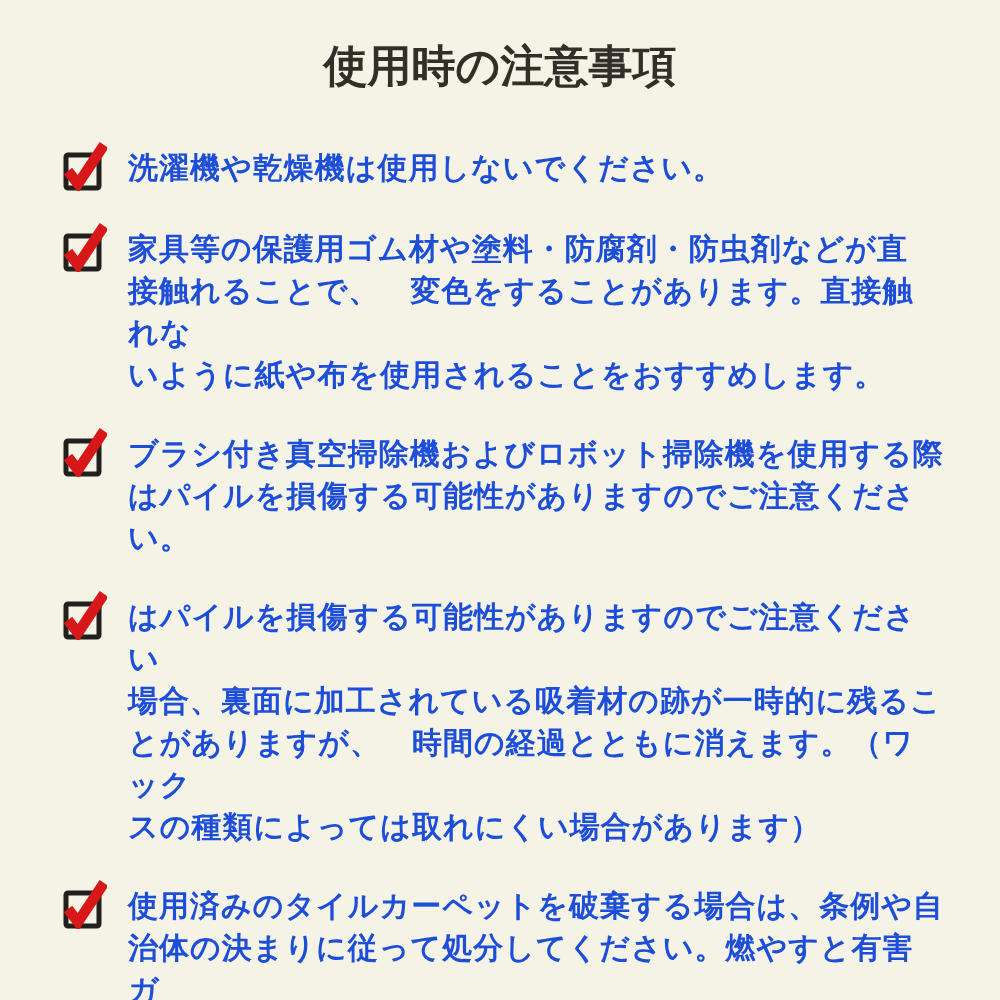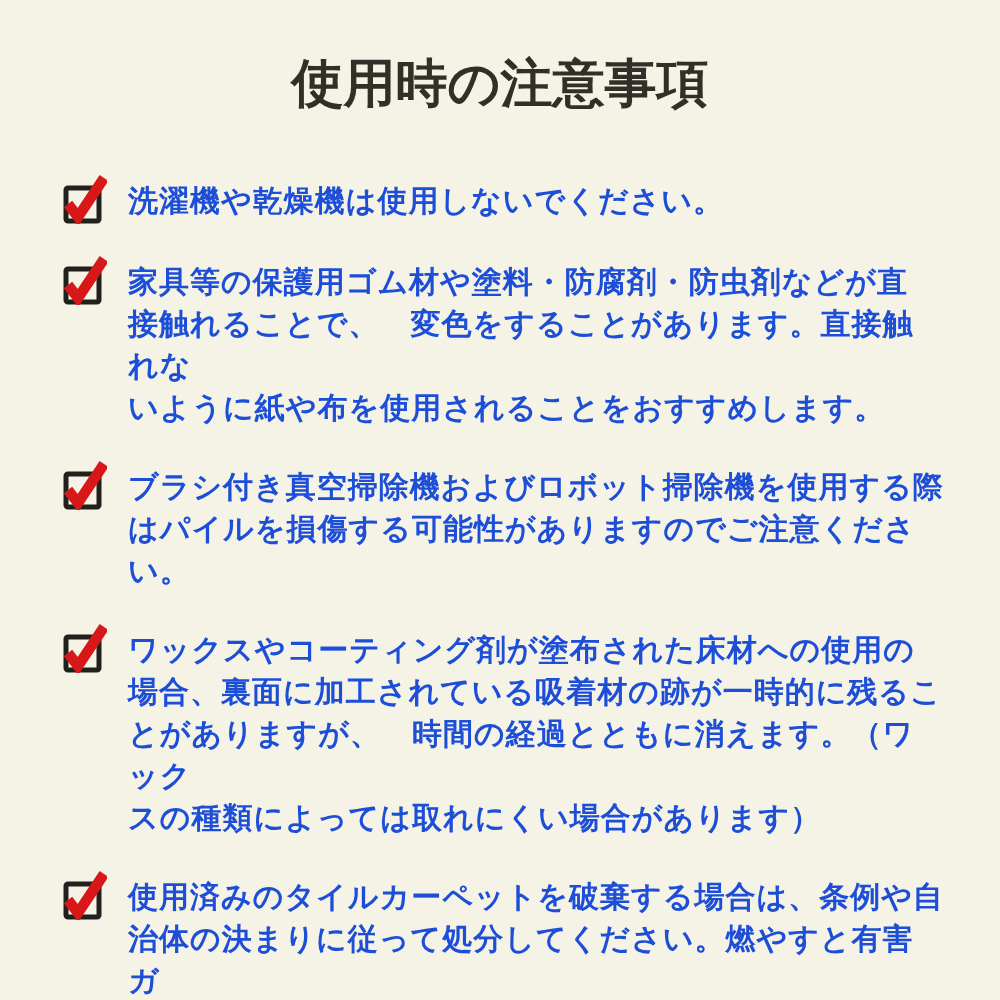--- a/index.html
+++ b/index.html
@@ -10,24 +10,24 @@
   }
   .page {
     position: relative;
     width: 1000px;
     height: 1000px;
     background: #f5f3e6;
     overflow: hidden;
     box-sizing: border-box;
   }
   .title {
-    margin: 12px;
+    margin: 0;
     padding-top: 40px;
     text-align: center;
-    font-size: 52px;
+    font-size: 44px;
     line-height: 1.2;
     font-weight: 900;
     color: #312f28;
     letter-spacing: 0px;
   }
   .list {
     padding: 54px 56px 0 62px;
   }
   .item {
     display: flex;
@@ -97,21 +97,21 @@
 はパイルを損傷する可能性がありますのでご注意ください。</p>
     </div>
 
     <div class="item">
       <span class="cbx">
         <svg viewBox="0 0 45 51" xmlns="http://www.w3.org/2000/svg">
           <rect x="4" y="15" width="33" height="33" rx="2" fill="none" stroke="#21201c" stroke-width="5"></rect>
           <polyline points="6,31 16,44 42,5" fill="none" stroke="#d71718" stroke-width="10.5" stroke-linecap="butt" stroke-linejoin="miter"></polyline>
         </svg>
       </span>
-      <p class="txt">ワックスやコーティング剤が塗布された床材への使用の
+      <p class="txt">はパイルを損傷する可能性がありますのでご注意ください
 場合、裏面に加工されている吸着材の跡が一時的に残るこ
 とがありますが、　時間の経過とともに消えます。（ワック
 スの種類によっては取れにくい場合があります）</p>
     </div>
 
     <div class="item">
       <span class="cbx">
         <svg viewBox="0 0 45 51" xmlns="http://www.w3.org/2000/svg">
           <rect x="4" y="15" width="33" height="33" rx="2" fill="none" stroke="#21201c" stroke-width="5"></rect>
           <polyline points="6,31 16,44 42,5" fill="none" stroke="#d71718" stroke-width="10.5" stroke-linecap="butt" stroke-linejoin="miter"></polyline>

